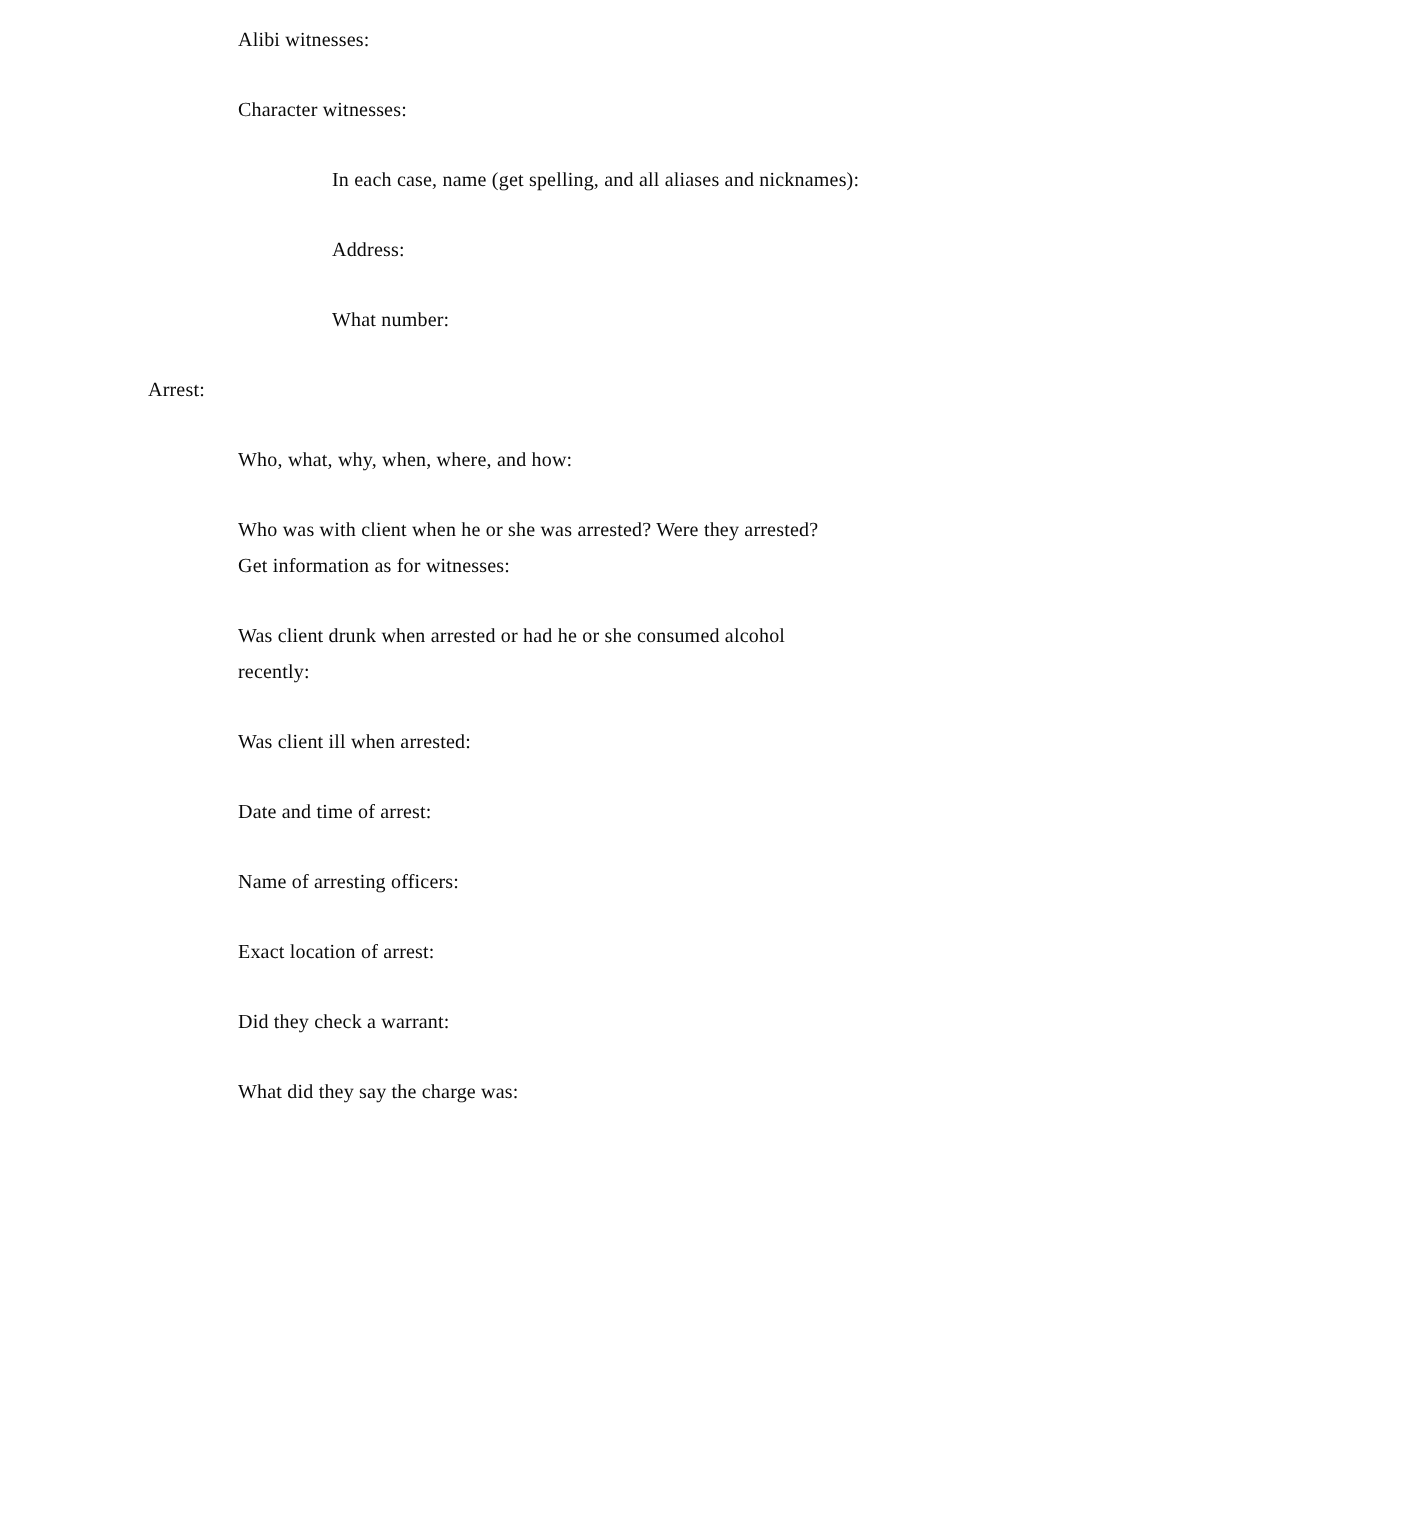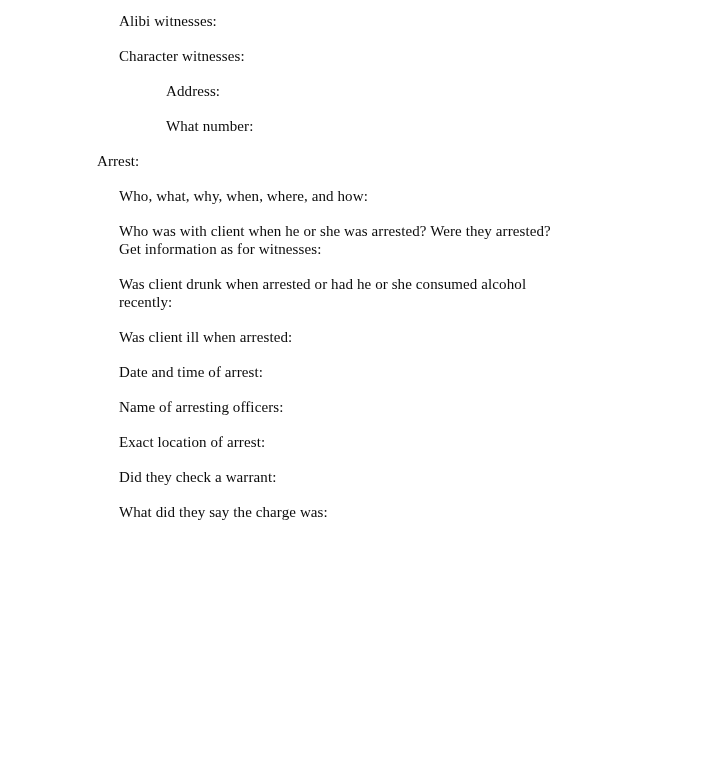--- a/index.html
+++ b/index.html
@@ -9,40 +9,41 @@
   }
   .page {
     position: relative;
     width: 702px;
     height: 769px;
     background: #ffffff;
     overflow: hidden;
     box-sizing: border-box;
     padding-top: 12px;
     font-family: "Liberation Serif", "DejaVu Serif", serif;
-    font-size: 15px;
+    font-size: 10px;
     line-height: 18px;
     color: #0a0a0a;
     -webkit-font-smoothing: antialiased;
   }
   .doc-line {
     white-space: pre-line;      
     margin: 0 10px 17px 0;
     letter-spacing: 0.1px;
   }
-  .indent-0 { margin-left: 97px; }
+  .indent-0 { margin-left: 74px; }
   .indent-1 { margin-left: 119px; }
   .indent-2 { margin-left: 166px; }
 </style>
 </head>
 <body>
 
 <div class="page">
   <div class="doc-line indent-1">Alibi witnesses:</div>
   <div class="doc-line indent-1">Character witnesses:</div>
+  <div class="doc-line indent-2">In each case, name (get spelling, and all aliases and nicknames):</div>
   <div class="doc-line indent-2">Address:</div>
   <div class="doc-line indent-2">What number:</div>
   <div class="doc-line indent-0">Arrest:</div>
   <div class="doc-line indent-1">Who, what, why, when, where, and how:</div>
   <div class="doc-line indent-1">Who was with client when he or she was arrested? Were they arrested?
 Get information as for witnesses:</div>
   <div class="doc-line indent-1">Was client drunk when arrested or had he or she consumed alcohol
 recently:</div>
   <div class="doc-line indent-1">Was client ill when arrested:</div>
   <div class="doc-line indent-1">Date and time of arrest:</div>

